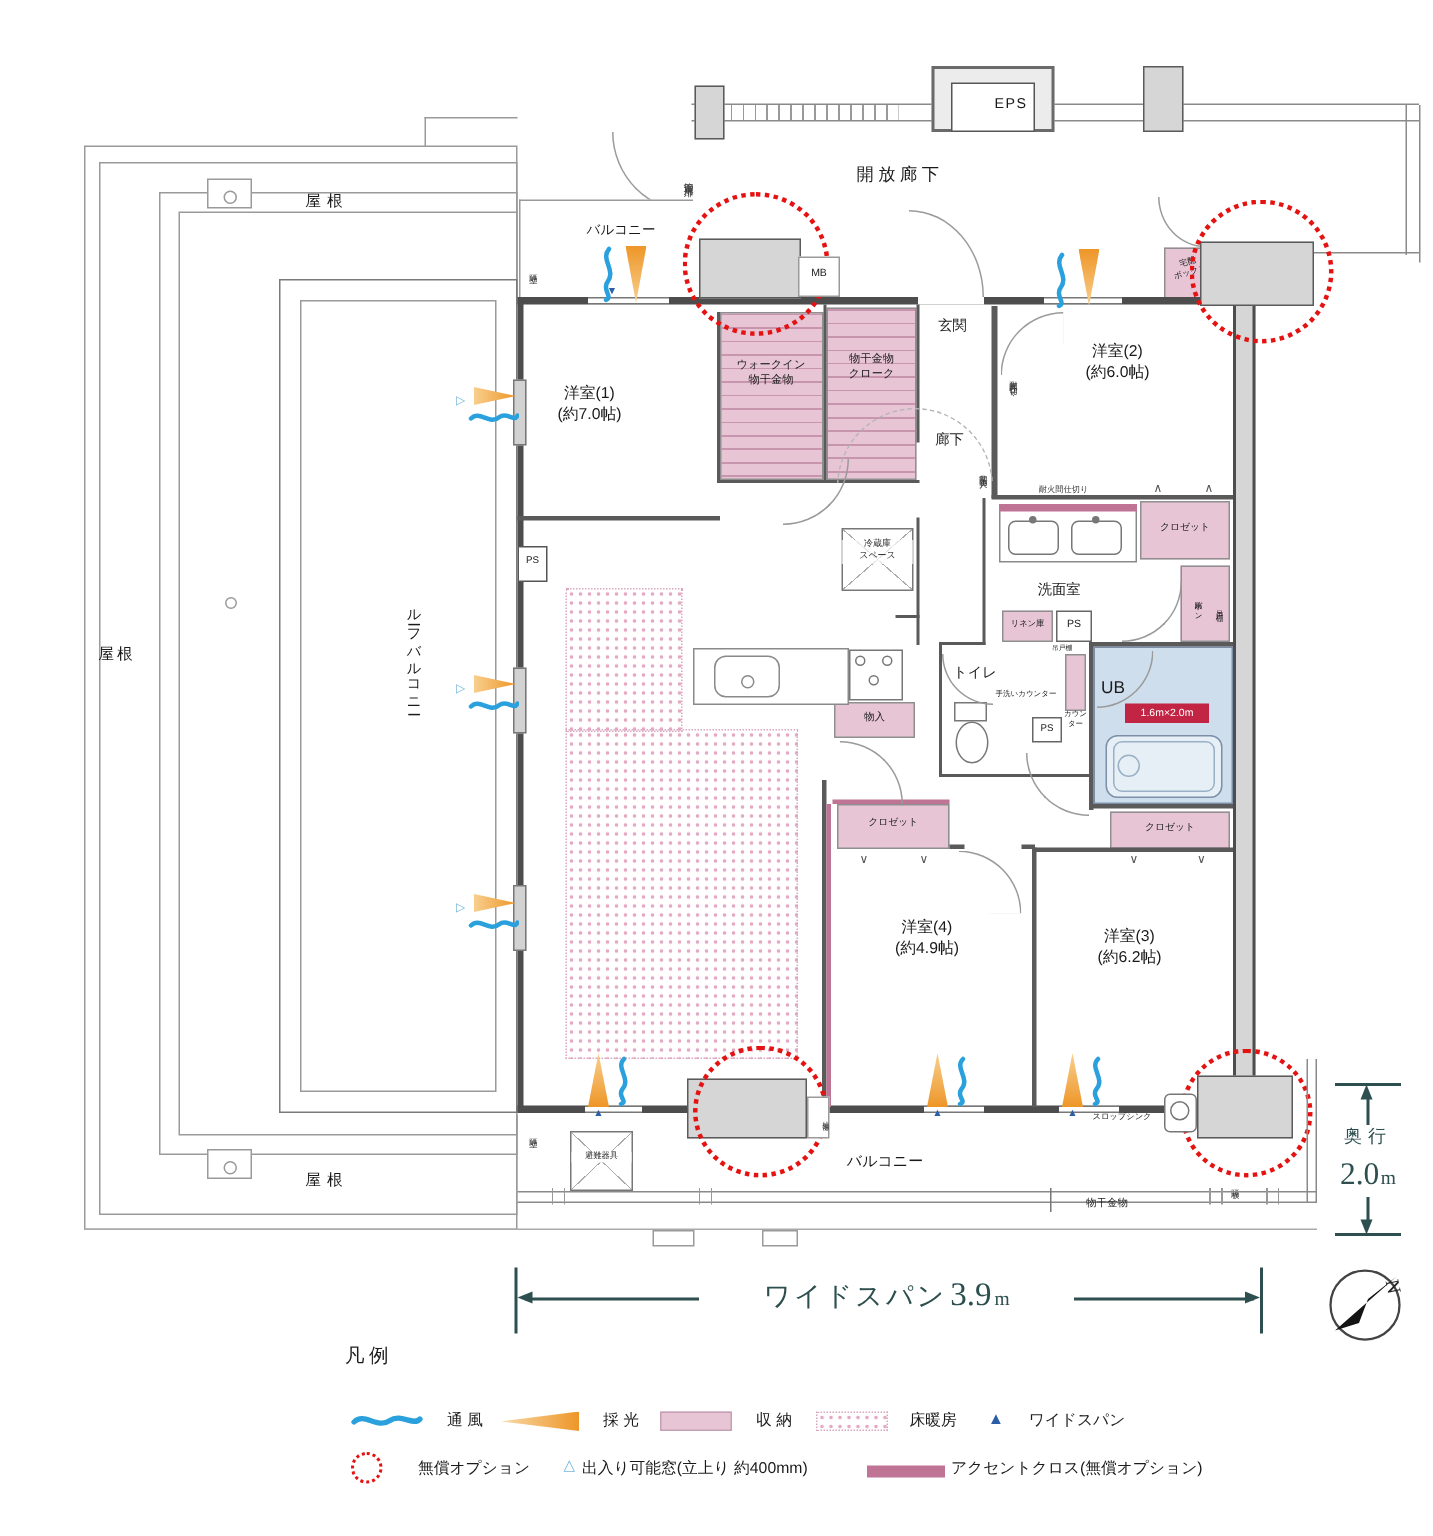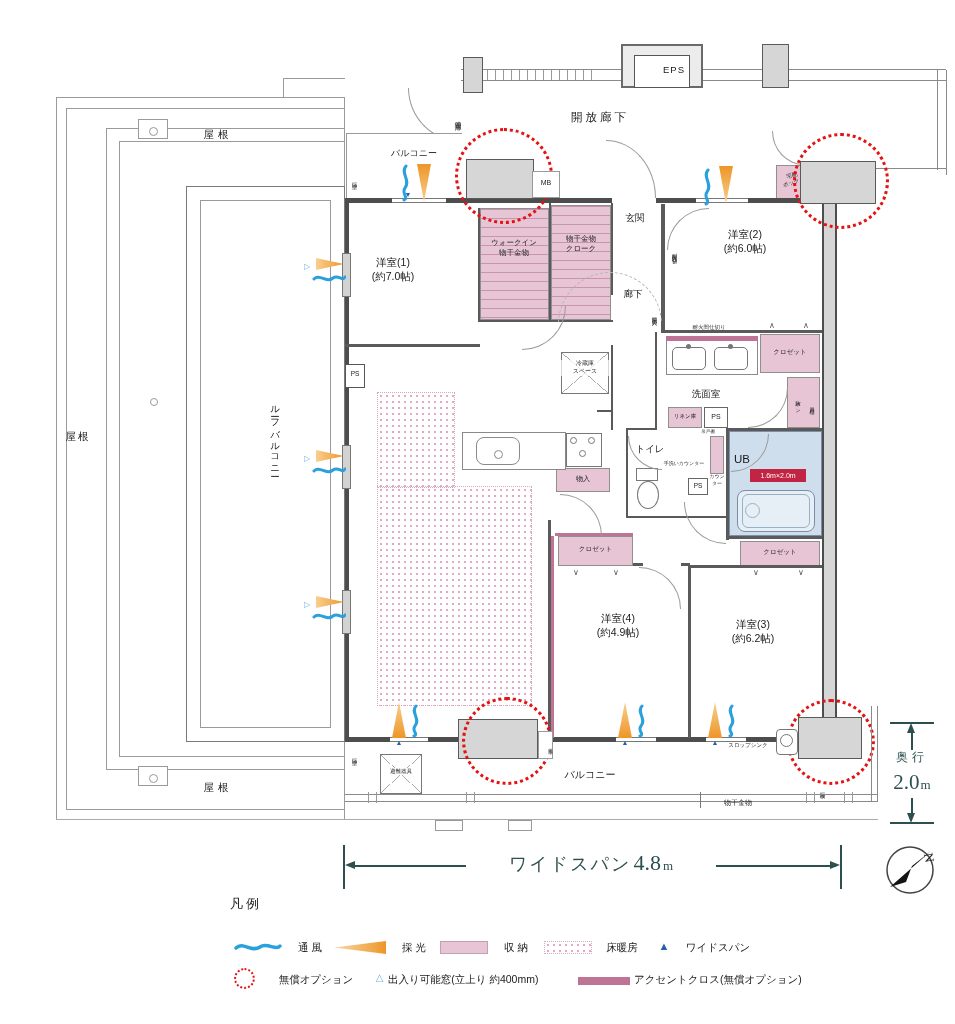--- a/index.html
+++ b/index.html
@@ -295,21 +295,21 @@
   <div class="t" style="left:708px;top:798px;width:60px;font-size:7px">物干金物</div>
 
   <div class="abs tick" style="left:343px;top:845px;width:1.5px;height:44px"></div>
   <div class="abs tick" style="left:840px;top:845px;width:1.5px;height:44px"></div>
   <div class="abs tick" style="left:350px;top:865px;width:116px;height:1.5px"></div>
   <div class="abs tick" style="left:716px;top:865px;width:120px;height:1.5px"></div>
   <div class="abs" style="left:345px;top:861px;width:0;height:0;border-top:4.5px solid transparent;border-bottom:4.5px solid transparent;border-right:10px solid #2e4f4f"></div>
   <div class="abs" style="left:830px;top:861px;width:0;height:0;border-top:4.5px solid transparent;border-bottom:4.5px solid transparent;border-left:10px solid #2e4f4f"></div>
   <div class="abs dim" style="left:466px;top:850px;width:250px;height:30px;display:flex;align-items:baseline;justify-content:center;gap:2px">
     <span style="font-size:18px;letter-spacing:2px">ワイドスパン</span>
-      <span style="font-size:22px">4.8</span>
+      <span style="font-size:22px">3.9</span>
       <span style="font-size:13px">m</span>
   </div>
   <div class="abs tick" style="left:890px;top:722px;width:44px;height:1.5px"></div>
   <div class="abs tick" style="left:890px;top:822px;width:44px;height:1.5px"></div>
   <div class="abs tick" style="left:911px;top:730px;width:1.5px;height:20px"></div>
   <div class="abs tick" style="left:911px;top:798px;width:1.5px;height:18px"></div>
   <div class="abs" style="left:907px;top:723px;width:0;height:0;border-left:4.5px solid transparent;border-right:4.5px solid transparent;border-bottom:10px solid #2e4f4f"></div>
   <div class="abs" style="left:907px;top:813px;width:0;height:0;border-left:4.5px solid transparent;border-right:4.5px solid transparent;border-top:10px solid #2e4f4f"></div>
   <div class="t dim" style="left:884px;top:750px;width:56px;font-size:12px;letter-spacing:4px">奥行</div>
   <div class="abs dim" style="left:882px;top:770px;width:60px;display:flex;align-items:baseline;justify-content:center;gap:1px">

